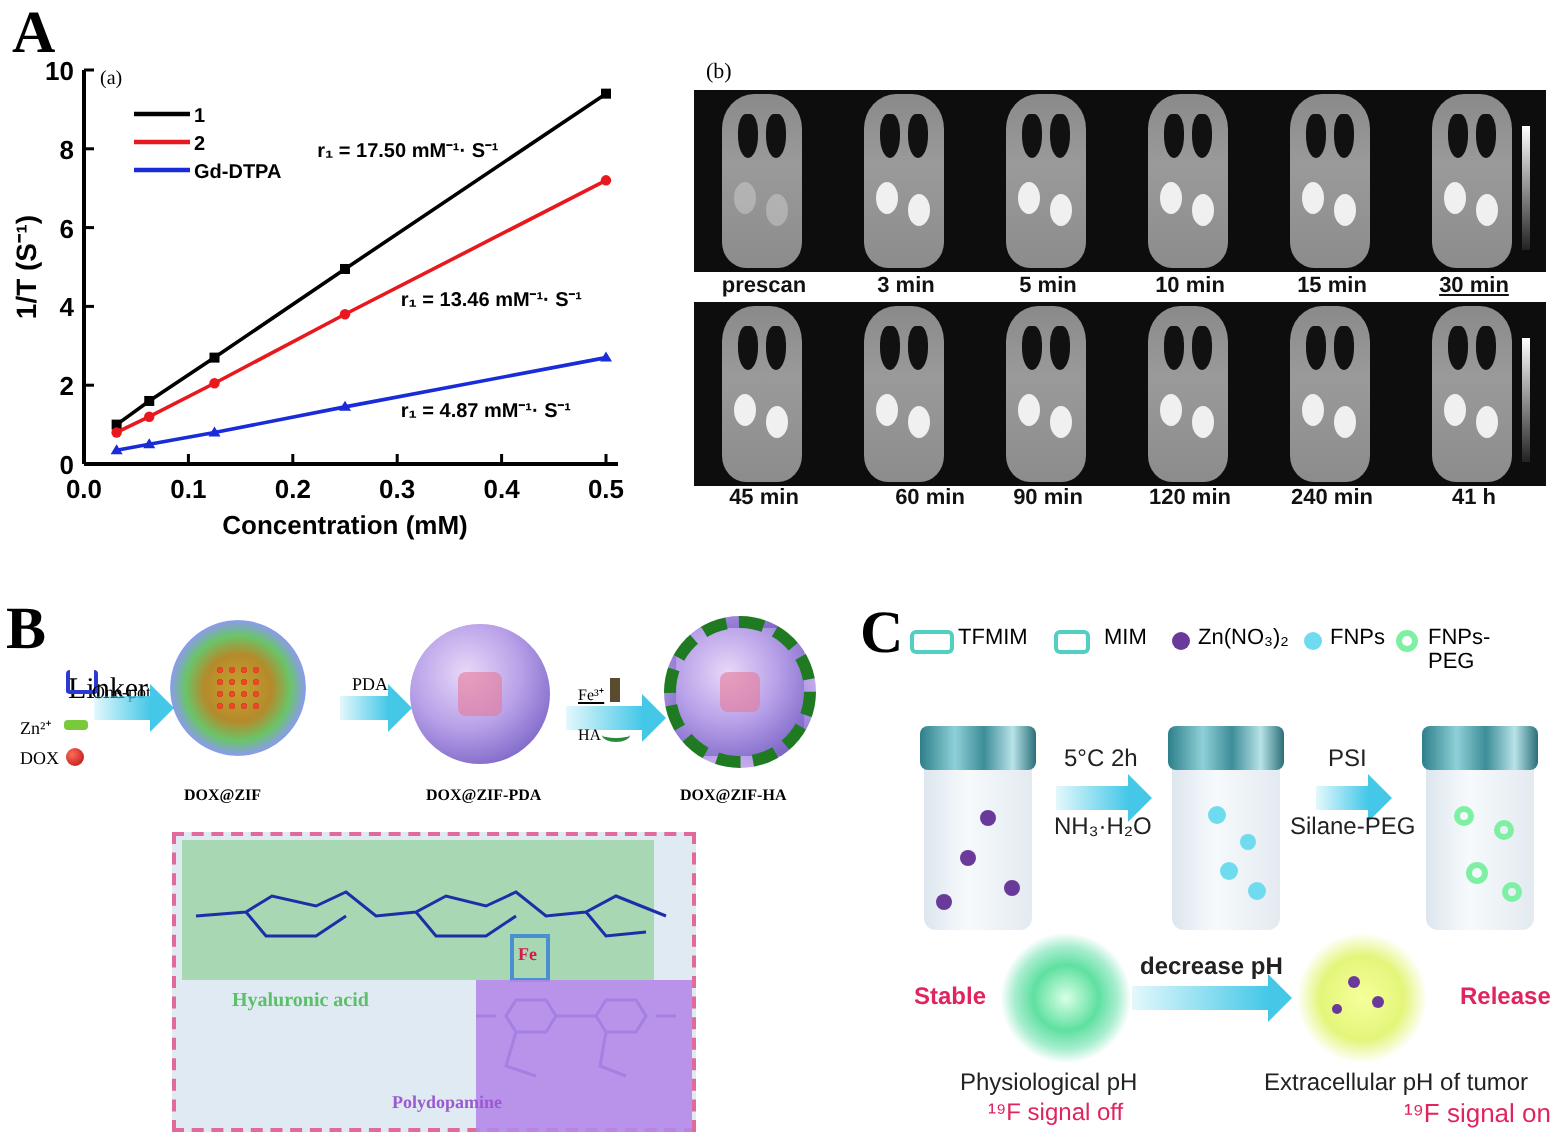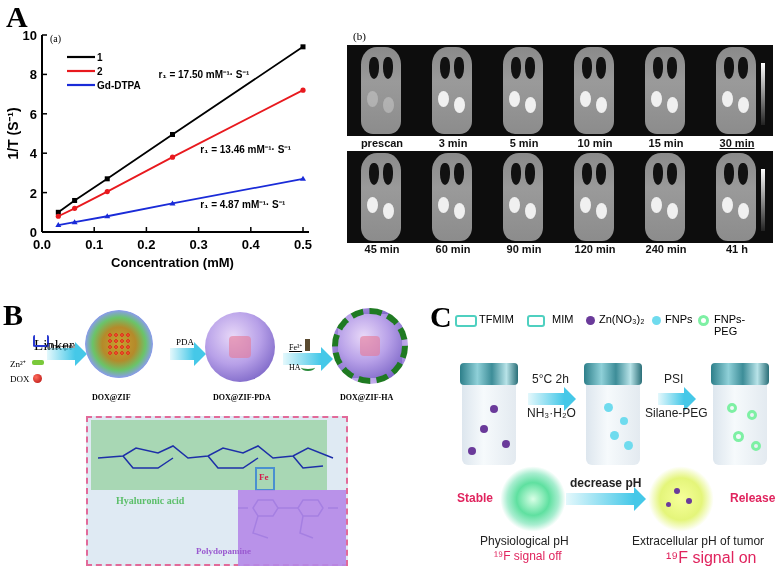--- a/index.html
+++ b/index.html
@@ -169,21 +169,21 @@
     <div class="mouse" style="left: 369px; top: 2px; width: 40px; height: 88px;">
       <div class="lung" style="left: 8px; top: 10px; width: 10px; height: 22px;"></div>
       <div class="lung" style="left: 22px; top: 10px; width: 10px; height: 22px;"></div>
       <div class="kidney" style="left: 6px; top: 44px; width: 11px; height: 16px; opacity: 0.95;"></div>
       <div class="kidney" style="left: 22px; top: 50px; width: 11px; height: 16px; opacity: 0.95;"></div>
     </div>
     <div class="cbar" style="left: 414px; top: 18px; height: 62px;"></div>
   </div>
 <div id="mri-bot-labels" class="abs" style="left:347px;top:243px;width:426px;height:14px;">
     <div class="mri-label" style="left: 0px; top: 0px;">45 min</div>
-    <div class="mri-label" style="left: 71px; top: 0px;">60 min</div>
+    <div class="mri-label" style="left: 83px; top: 0px;">60 min</div>
     <div class="mri-label" style="left: 142px; top: 0px;">90 min</div>
     <div class="mri-label" style="left: 213px; top: 0px;">120 min</div>
     <div class="mri-label" style="left: 284px; top: 0px;">240 min</div>
     <div class="mri-label" style="left: 355px; top: 0px;">41 h</div>
   </div>
 
 <div class="abs panel-letter" style="left:3px;top:298px;">B</div>
 
 <div class="abs serif" style="left:6px;top:337px;font-size:15px;margin-left:28px;">Linker</div>
 <div class="abs" style="left:33px;top:335px;width:12px;height:10px;border:2px solid #2a3ad0;border-radius:2px;border-top:none;"></div>
@@ -294,13 +294,13 @@
 <div class="abs" style="left:648px;top:466px;width:66px;height:66px;background:radial-gradient(circle,#f6ff9a 0%,#e4f57a 45%,rgba(240,250,150,0) 70%);">
   <div class="node" style="left:26px;top:22px;width:6px;height:6px;background:#6a3a9a;"></div>
   <div class="node" style="left:38px;top:32px;width:6px;height:6px;background:#6a3a9a;"></div>
   <div class="node" style="left:18px;top:36px;width:5px;height:5px;background:#6a3a9a;"></div>
 </div>
 <div class="abs pink" style="left:730px;top:491px;font-size:12px;font-weight:bold;">Release</div>
 
 <div class="abs ctext" style="left:480px;top:534px;">Physiological pH</div>
 <div class="abs pink" style="left:494px;top:549px;font-size:12px;">¹⁹F signal off</div>
 <div class="abs ctext" style="left:632px;top:534px;">Extracellular pH of tumor</div>
-<div class="abs pink" style="left:666px;top:549px;font-size:16px;">¹⁹F signal on</div>
+<div class="abs pink" style="left:702px;top:549px;font-size:13px;">¹⁹F signal on</div>
 
 </body></html>

